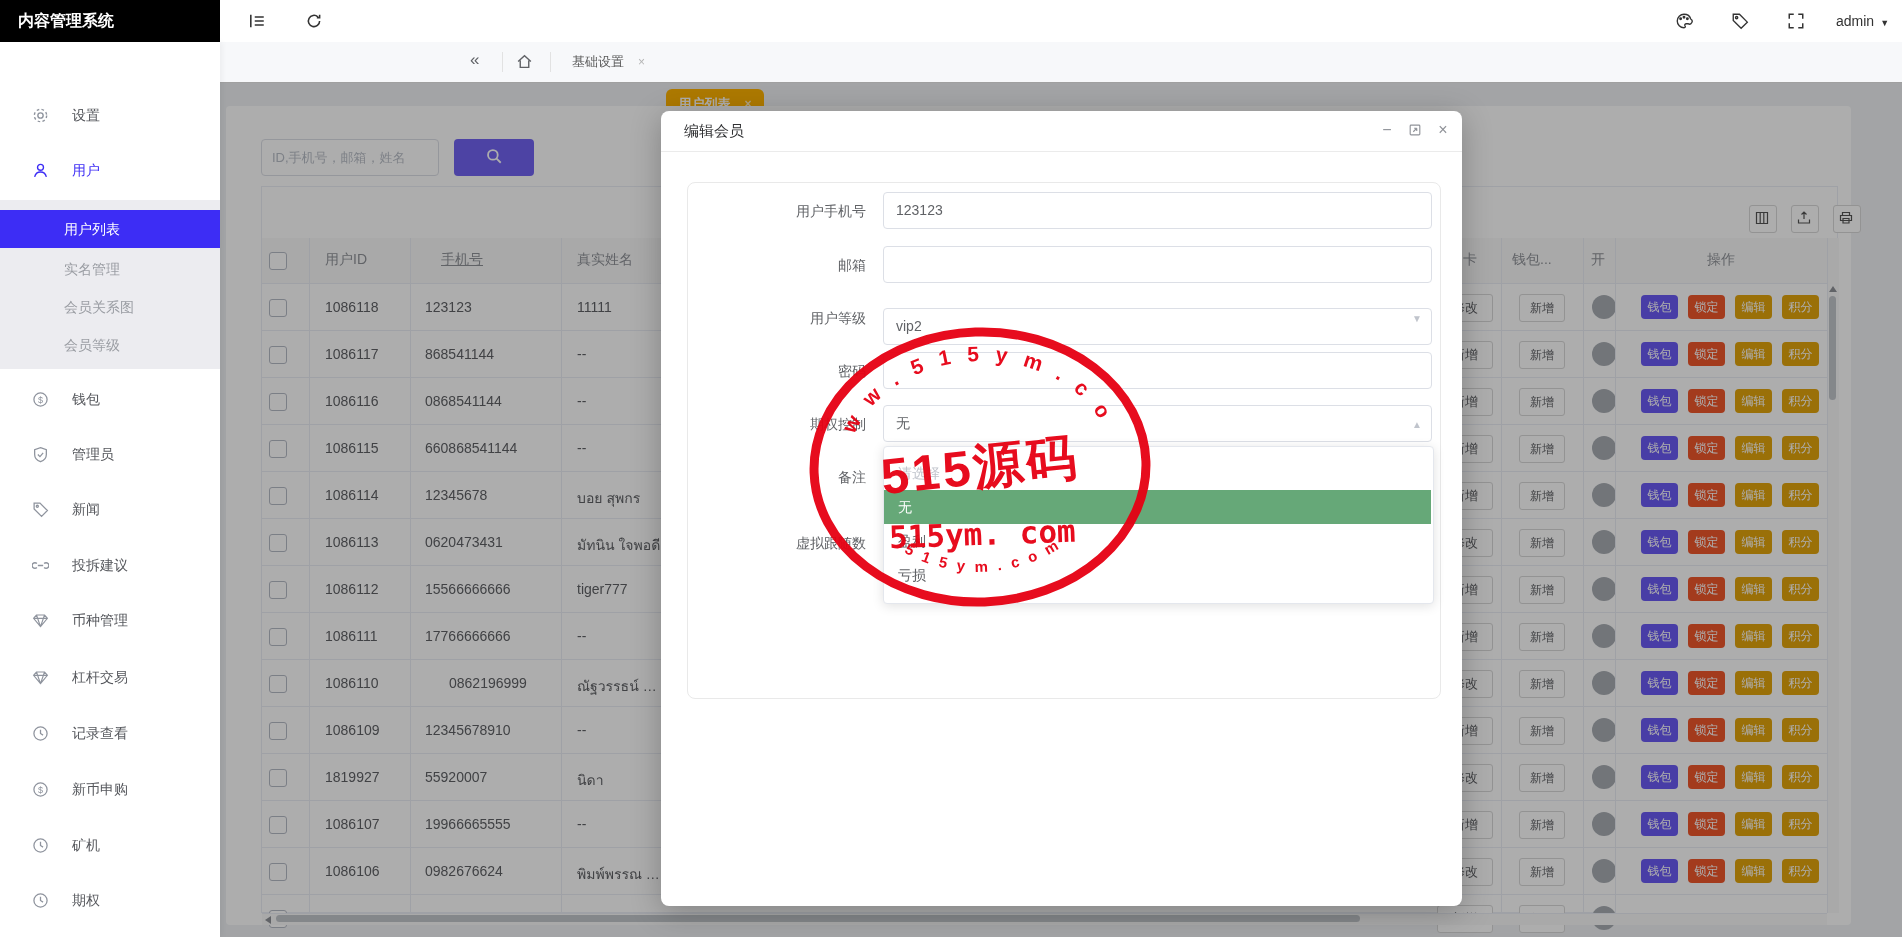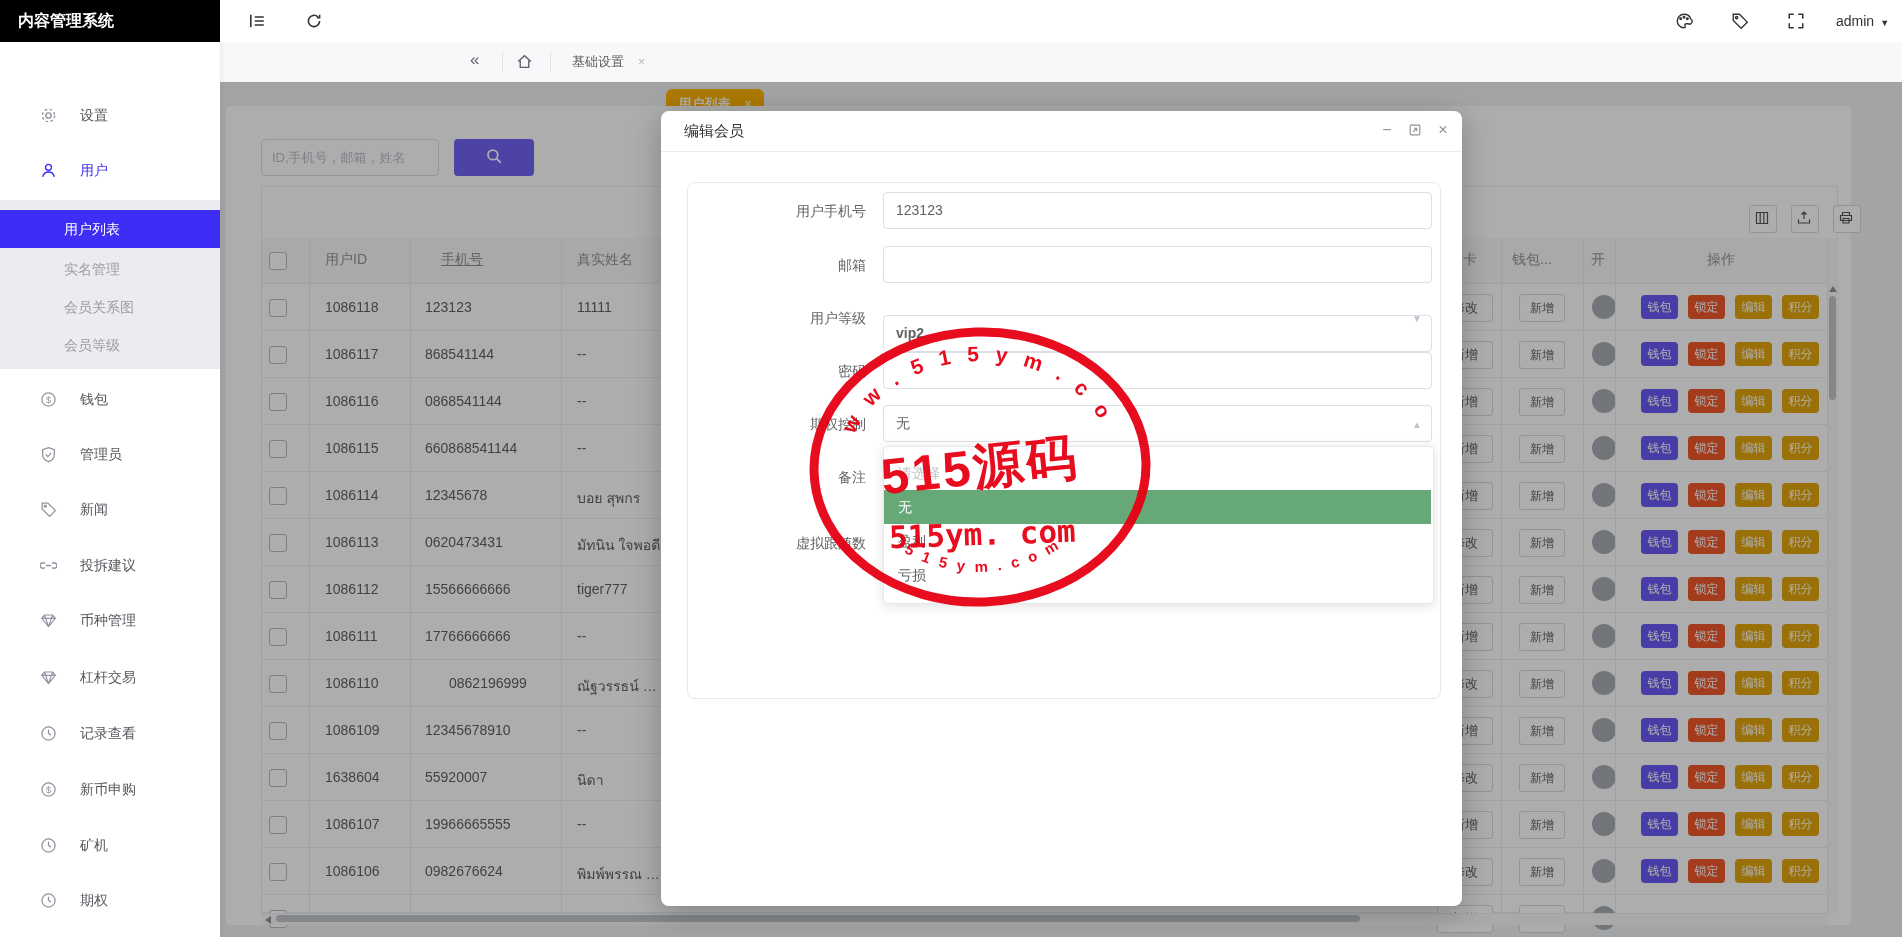--- a/index.html
+++ b/index.html
@@ -8,21 +8,21 @@
   .abs{position:absolute;}
   
   #topbar{left:0;top:0;width:1902px;height:42px;background:#fff;border-bottom:3px solid #404040;}
   #logo{left:0;top:0;width:220px;height:42px;background:#000;color:#fff;font-size:16px;
         font-weight:bold;line-height:42px;padding-left:18px;box-sizing:border-box;}
   .tbicon{width:18px;height:18px;color:#333;}
   #admin-wrap{top:13px;left:1836px;font-size:14px;color:#333;cursor:pointer;}
   #admin-caret{font-size:9px;color:#333;margin-left:6px;}
   
   #sidebar{left:0;top:42px;width:220px;height:895px;background:#fff;box-shadow:2px 0 6px rgba(0,0,0,.05);z-index:3;}
-  .side-item{position:absolute;left:16px;width:220px;height:26px;line-height:26px;font-size:14px;color:#55575c;cursor:pointer;}
+  .side-item{position:absolute;left:8px;width:220px;height:26px;line-height:26px;font-size:14px;color:#55575c;cursor:pointer;}
   .side-item .mi{position:absolute;left:24px;top:4px;width:17px;height:17px;color:#8f949e;}
   .side-item .ml{position:absolute;left:64px;}
   .side-item.parent-active{color:#3d2df5;}
   .side-item.parent-active .mi{color:#3d2df5;}
   #submenu-bg{left:0;top:158px;width:220px;height:169px;background:#ececf0;}
   .side-sub{position:absolute;left:0;width:220px;height:38px;line-height:38px;font-size:14px;color:#9a9da3;cursor:pointer;}
   .side-sub .ml{position:absolute;left:64px;}
   .side-sub.active{background:#3d2df5;color:#fff;}
   
   #tabstrip{left:220px;top:42px;width:1682px;height:40px;background:#f7f8fa;border-bottom:1px solid #ececec;}
@@ -384,21 +384,21 @@
       <span class="cell abs" style="left: 325px; top: 722px;">1086109</span>
       <span class="cell abs" style="left: 425px; top: 722px;">12345678910</span>
       <span class="cell name-cell abs" style="left: 577px; top: 722px;">--</span>
       <span class="fragbtn abs" style="left: 1437px; top: 717px;">新增</span>
       <span class="addbtn abs" style="left: 1519px; top: 717px;">新增</span>
       <span class="toggle abs" style="left: 1592px; top: 718px;"></span>
       <div class="rowline" style="top: 753px;"></div>
     </div>
     <div>
       <span class="chk abs" style="left: 269px; top: 769px;"></span>
-      <span class="cell abs" style="left: 325px; top: 769px;">1638604</span>
+      <span class="cell abs" style="left: 325px; top: 769px;">1819927</span>
       <span class="cell abs" style="left: 425px; top: 769px;">55920007</span>
       <span class="cell name-cell abs" style="left: 577px; top: 769px;">นิดา</span>
       <span class="fragbtn abs" style="left: 1437px; top: 764px;">修改</span>
       <span class="addbtn abs" style="left: 1519px; top: 764px;">新增</span>
       <span class="toggle abs" style="left: 1592px; top: 765px;"></span>
       <div class="rowline" style="top: 800px;"></div>
     </div>
     <div>
       <span class="chk abs" style="left: 269px; top: 816px;"></span>
       <span class="cell abs" style="left: 325px; top: 816px;">1086107</span>
@@ -521,21 +521,21 @@
 </span>
 <span class="mctl" style="left:1434px;">×</span>
 <div id="modal-divider" class="abs"></div>
 <div id="form-card" class="abs"></div>
 <div id="form-fields">
     <div class="flabel abs" style="top: 203px;">用户手机号</div>
     <div class="finput abs" style="top: 192px;">123123</div>
     <div class="flabel abs" style="top: 257px;">邮箱</div>
     <div class="finput abs" style="top: 246px;"></div>
     <div class="flabel abs" style="top: 310px;">用户等级</div>
-    <div class="finput abs" style="top: 315px; font-weight: bold;">vip2</div>
+    <div class="finput abs" style="top: 308px;">vip2</div>
     <span class="fcaret abs" style="top: 313px;">▼</span>
     <div class="flabel abs" style="top: 363px;">密码</div>
     <div class="finput abs" style="top: 352px;"></div>
     <div class="flabel abs" style="top: 416px;">期权控制</div>
     <div class="finput abs" style="top: 405px;">无</div>
     <span class="fcaret abs" style="top: 419px;">▲</span>
     <div class="flabel abs" style="top: 469px;">备注</div>
     <div class="finput abs" style="top: 458px;"></div>
     <div class="flabel abs" style="top: 535px;">虚拟跟随数</div>
     <div class="finput abs" style="top: 524px;"></div>

